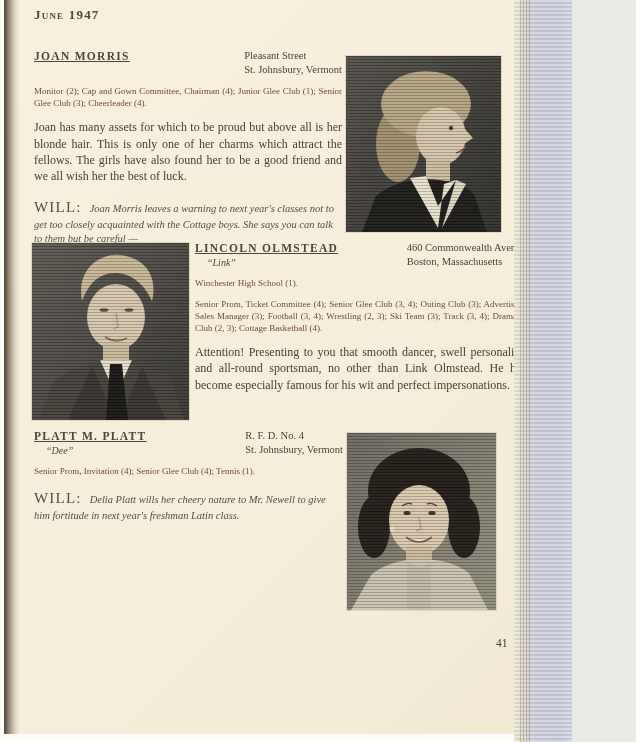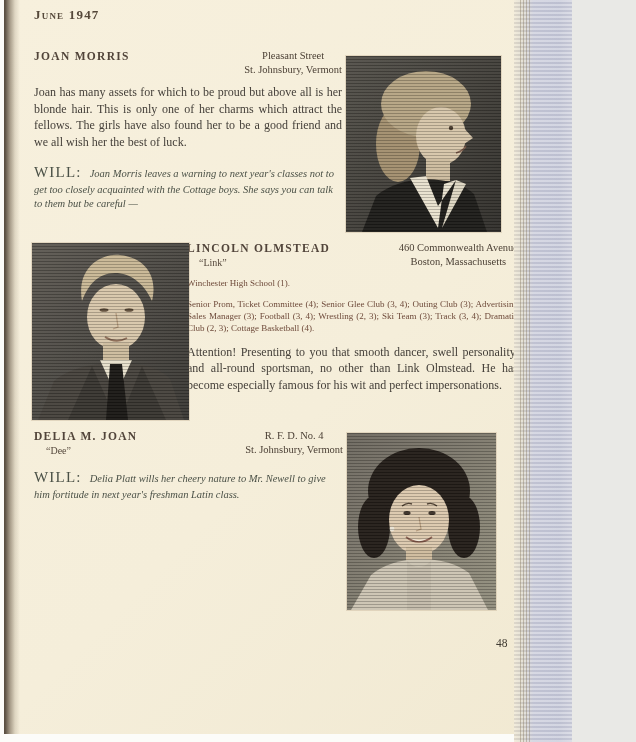--- a/index.html
+++ b/index.html
@@ -16,27 +16,27 @@
           repeating-linear-gradient(180deg,rgba(255,255,255,0.25) 0 2px,rgba(150,152,175,0.18) 2px 4px),
           linear-gradient(90deg,#eee6d0 0%,#ddd8c9 14%,#c9cbda 34%,#c5c8d8 78%,#d0d2de 100%);}
   .fore-edge-lines{position:absolute;left:6px;top:0;width:10px;height:100%;
         background:repeating-linear-gradient(90deg,rgba(120,104,76,0.35) 0 1px,rgba(0,0,0,0) 1px 3px);}
 
   .header-date{position:absolute;left:30px;top:7px;font-variant:small-caps;
         font-weight:bold;font-size:13px;letter-spacing:1.2px;color:#55483a;}
 
   .entry-text{position:absolute;}
   .e1{left:30px;top:49px;width:308px;}
-  .e2{left:183px;top:241px;width:331px;}
+  .e2{left:191px;top:241px;width:331px;}
   .e3{left:30px;top:429px;width:309px;}
 
   .entry-head{display:flex;justify-content:space-between;align-items:flex-start;}
-  .student-name{font-weight:bold;font-size:11.5px;letter-spacing:1.3px;color:#51443a;line-height:1.25;}
-  .student-nickname{font-size:10px;color:#55483c;margin:2px 0 0 12px;line-height:1.2;}
-  .student-address{text-align:center;font-size:10.5px;line-height:1.35;color:#4c4136;white-space:nowrap;font-family:Liberation Serif, serif;}
+  .student-name{font-weight:bold;font-size:11.5px;letter-spacing:1.3px;color:#51443a;line-height:1.25;text-decoration:underline;}
+  .student-nickname{font-style:italic;font-size:10px;color:#55483c;margin:2px 0 0 12px;line-height:1.2;}
+  .student-address{text-align:left;font-size:10.5px;line-height:1.35;color:#4c4136;white-space:nowrap;font-family:Liberation Serif, serif;}
 
   .school-line{font-size:9px;line-height:1.32;color:#6e4a3a;margin-top:9px;}
   .activities{font-size:9px;line-height:1.32;color:#6e4a3a;text-align:justify;margin-top:9px;}
   .school-line + .activities{margin-top:2px;}
   .bio{font-size:12px;line-height:1.37;color:#45403a;text-align:justify;margin-top:7px;}
   .will{font-size:10.5px;line-height:1.38;color:#4a5046;font-style:italic;margin-top:10px;}
   .will-label{font-style:normal;font-size:15px;letter-spacing:1.2px;color:#4a5046;margin-right:8px;}
 
   .photo{position:absolute;overflow:hidden;box-shadow:inset 0 0 0 1px rgba(25,22,18,0.5), 0 0 0 1px rgba(190,170,140,0.35);}
   .photo svg{display:block;}
@@ -58,20 +58,21 @@
     <div class="header-date">June 1947</div>
 
     <div class="entry-text e1">
       <div class="entry-head">
         <div class="student-name">JOAN MORRIS</div>
         <div class="student-address">
           <div>Pleasant Street</div>
           <div>St. Johnsbury, Vermont</div>
         </div>
       </div>
+      <p class="activities">Monitor (2); Cap and Gown Committee, Chairman (4); Junior Glee Club (1); Senior Glee Club (3); Cheerleader (4).</p>
       <p class="bio">Joan has many assets for which to be proud but above all is her blonde hair. This is only one of her charms which attract the fellows. The girls have also found her to be a good friend and we all wish her the best of luck.</p>
       <p class="will"><span class="will-label">WILL:</span><span class="will-text">Joan Morris leaves a warning to next year's classes not to get too closely acquainted with the Cottage boys. She says you can talk to them but be careful —</span></p>
     </div>
 
     <div class="entry-text e2">
       <div class="entry-head">
         <div>
           <div class="student-name">LINCOLN OLMSTEAD</div>
           <div class="student-nickname">“Link”</div>
         </div>
@@ -81,28 +82,29 @@
         </div>
       </div>
       <p class="school-line">Winchester High School (1).</p>
       <p class="activities">Senior Prom, Ticket Committee (4); Senior Glee Club (3, 4); Outing Club (3); Advertising Sales Manager (3); Football (3, 4); Wrestling (2, 3); Ski Team (3); Track (3, 4); Dramatic Club (2, 3); Cottage Basketball (4).</p>
       <p class="bio">Attention! Presenting to you that smooth dancer, swell personality, and all-round sportsman, no other than Link Olmstead. He has become especially famous for his wit and perfect impersonations.</p>
     </div>
 
     <div class="entry-text e3">
       <div class="entry-head">
         <div>
-          <div class="student-name">DELIA M. JOAN</div>
+          <div class="student-name">PLATT M. PLATT</div>
           <div class="student-nickname">“Dee”</div>
         </div>
         <div class="student-address">
           <div>R. F. D. No. 4</div>
           <div>St. Johnsbury, Vermont</div>
         </div>
       </div>
+      <p class="activities">Senior Prom, Invitation (4); Senior Glee Club (4); Tennis (1).</p>
       <p class="will"><span class="will-label">WILL:</span><span class="will-text">Delia Platt wills her cheery nature to Mr. Newell to give him fortitude in next year's freshman Latin class.</span></p>
     </div>
 
     <div class="photo p1">
       <svg width="155" height="176" viewBox="0 0 155 176" role="img">
         <defs>
           <linearGradient id="jbg" x1="0" y1="0" x2="1" y2="1">
             <stop offset="0" stop-color="#56534c"></stop>
               <stop offset="1" stop-color="#33312d"></stop>
           </linearGradient>
@@ -168,19 +170,19 @@
         <path d="M59,104 q13,10 26,0 q-13,6 -26,0 Z" fill="#f0e9da"></path>
         <path d="M59,104 q13,10 26,0" stroke="#8a5f50" stroke-width="1.6" fill="none"></path>
         <circle cx="45" cy="96" r="2.4" fill="#e8e2d4"></circle>
         <rect x="59" y="114" width="26" height="16" fill="#cfbc9e"></rect>
         <path d="M4,177 L24,142 C48,121 98,121 122,140 L141,177 Z" fill="#ccc4b3"></path>
         <path d="M60,128 Q72,140 84,128 L84,177 L60,177 Z" fill="#c3bbaa"></path>
       </svg>
       <div class="scanlines"></div>
     </div>
 
-    <div class="page-number">48</div>
+    <div class="page-number">41</div>
   </div>
 
   <div class="fore-edge">
     <div class="fore-edge-lines"></div>
   </div>
 </div>
 
 </body></html>

